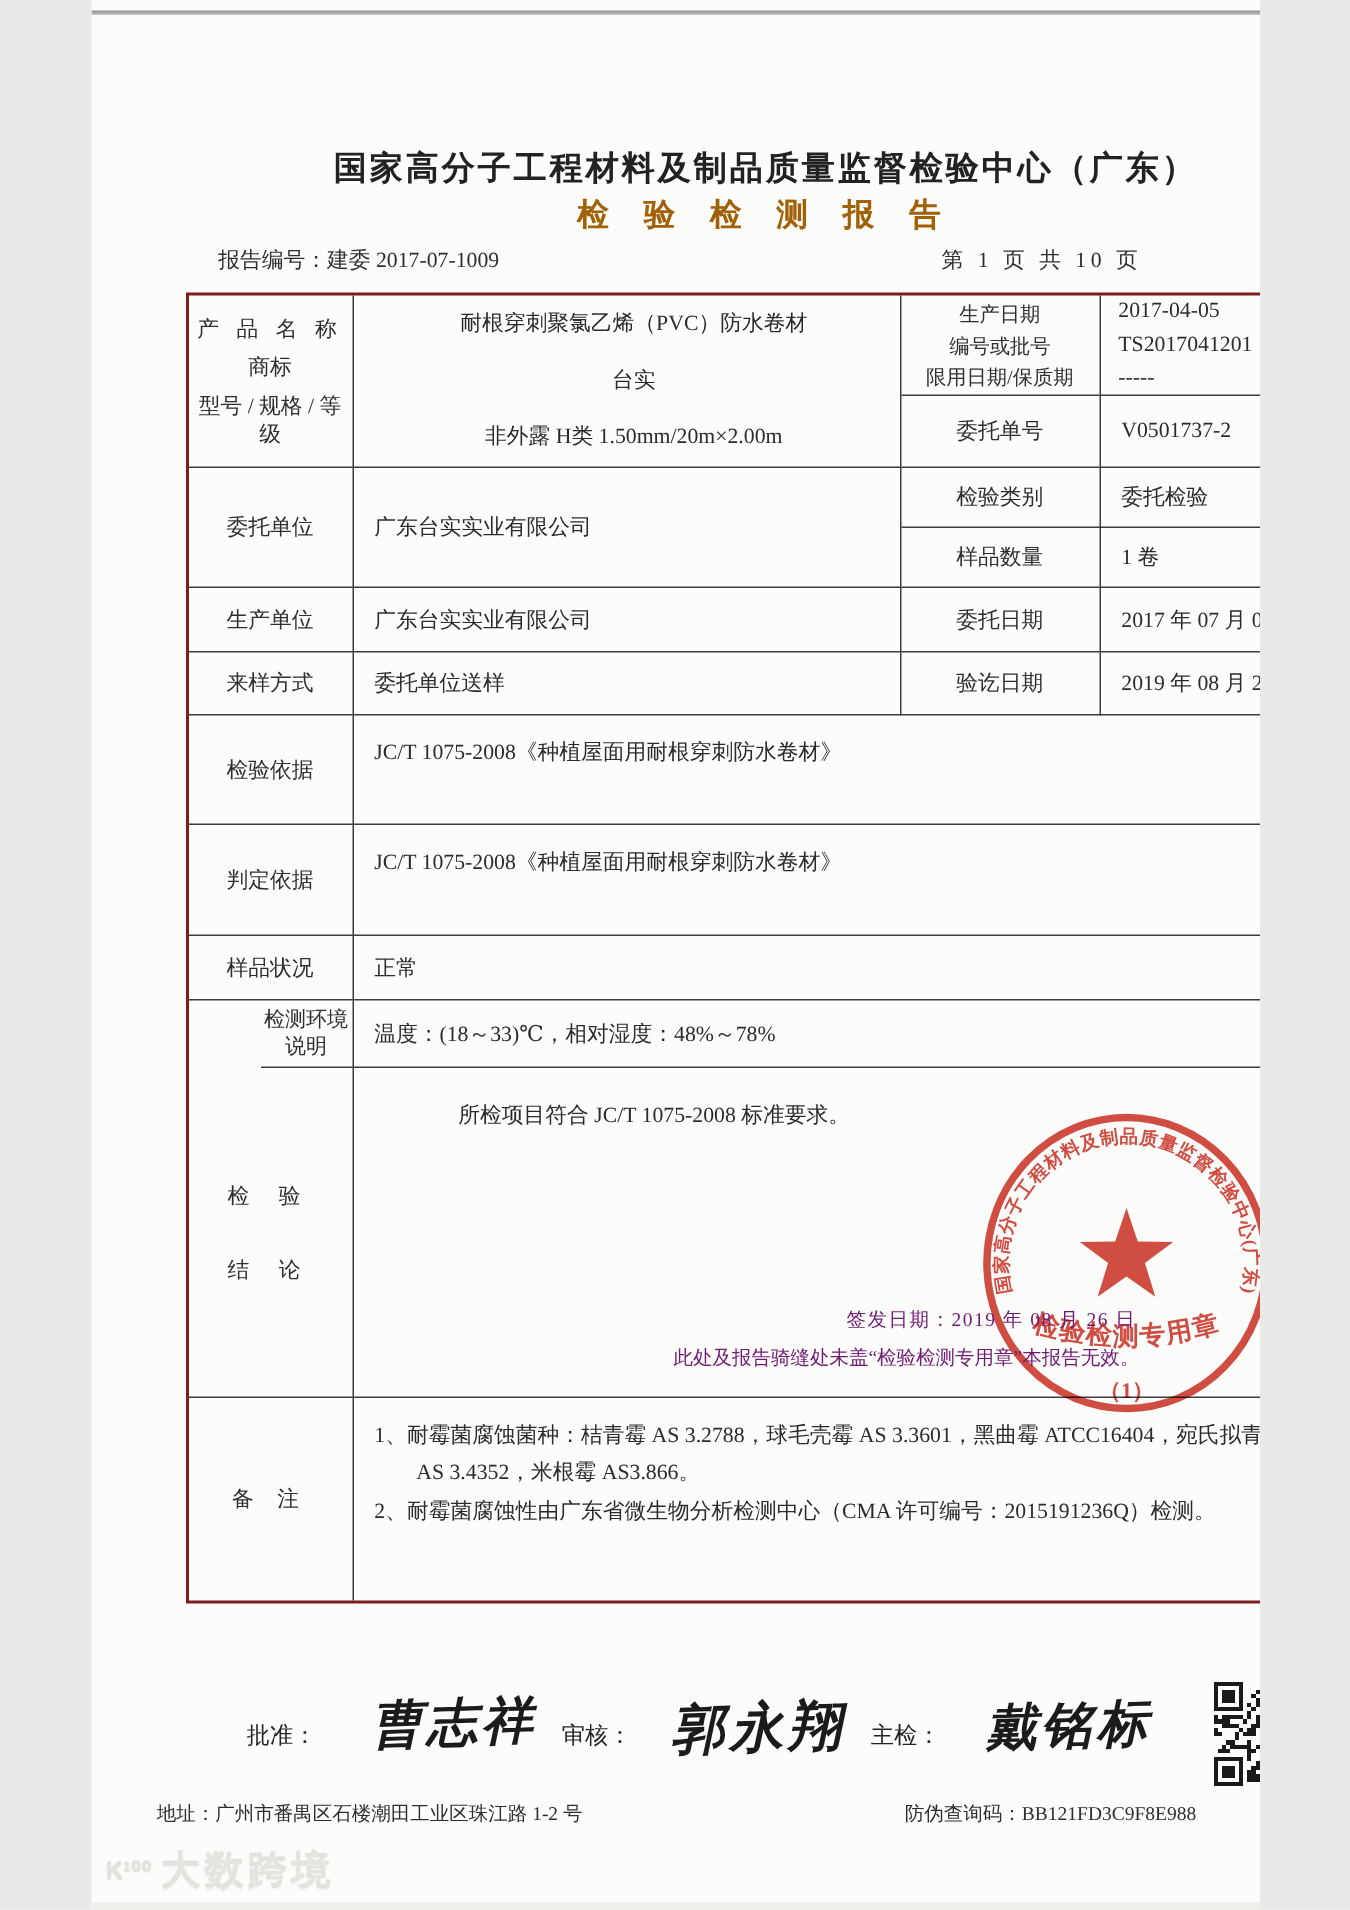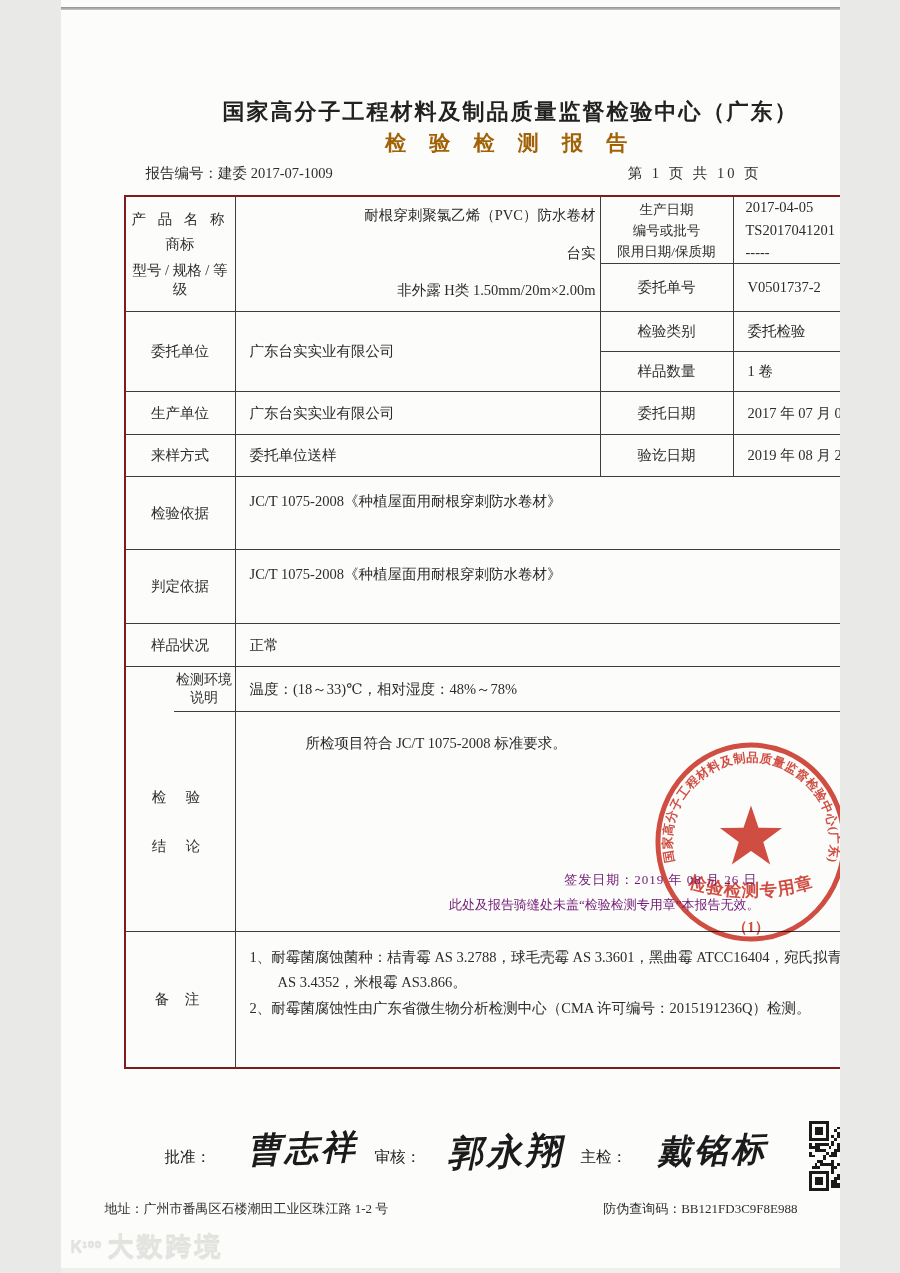--- a/index.html
+++ b/index.html
@@ -32,21 +32,21 @@
   }
   .c{border-right:1.6px solid #3d3d3d;border-bottom:1.6px solid #3d3d3d;
      display:flex;align-items:center;box-sizing:border-box;overflow:visible;}
   .nbr{border-right:none;}
   .nbb{border-bottom:none;}
   .lab{justify-content:center;text-align:center;color:#2e2e2e;}
   .val{padding-left:14px;}
   .stack{flex-direction:column;justify-content:center;line-height:21px;}
   .stackL{align-items:flex-start;padding-left:12px;}
   .prodlab{flex-direction:column;justify-content:space-evenly;align-items:center;padding:6px 2px;}
-  .prodval{flex-direction:column;justify-content:space-between;align-items:flex-end;padding:9px 4px 11px 14px;}
+  .prodval{flex-direction:column;justify-content:space-between;align-items:center;padding:9px 4px 11px 14px;}
   .sp2{letter-spacing:4px;}
   .topval{align-items:flex-start;padding-top:15px;}
   .conc-lab{flex-direction:column;justify-content:center;gap:30px;letter-spacing:8px;}
   .conc-cell{position:relative;align-items:flex-start;padding:22px 0 0 70px;}
   .remark-cell{align-items:flex-start;padding:13px 18px 0 14px;line-height:25px;}
   .remark-item{padding-left:28px;text-indent:-28px;margin:0 0 1px 0;}
   .remark-lab{letter-spacing:6px;}
 
   
   .stamp{position:absolute;left:591px;top:742px;width:198px;height:204px;z-index:5;

